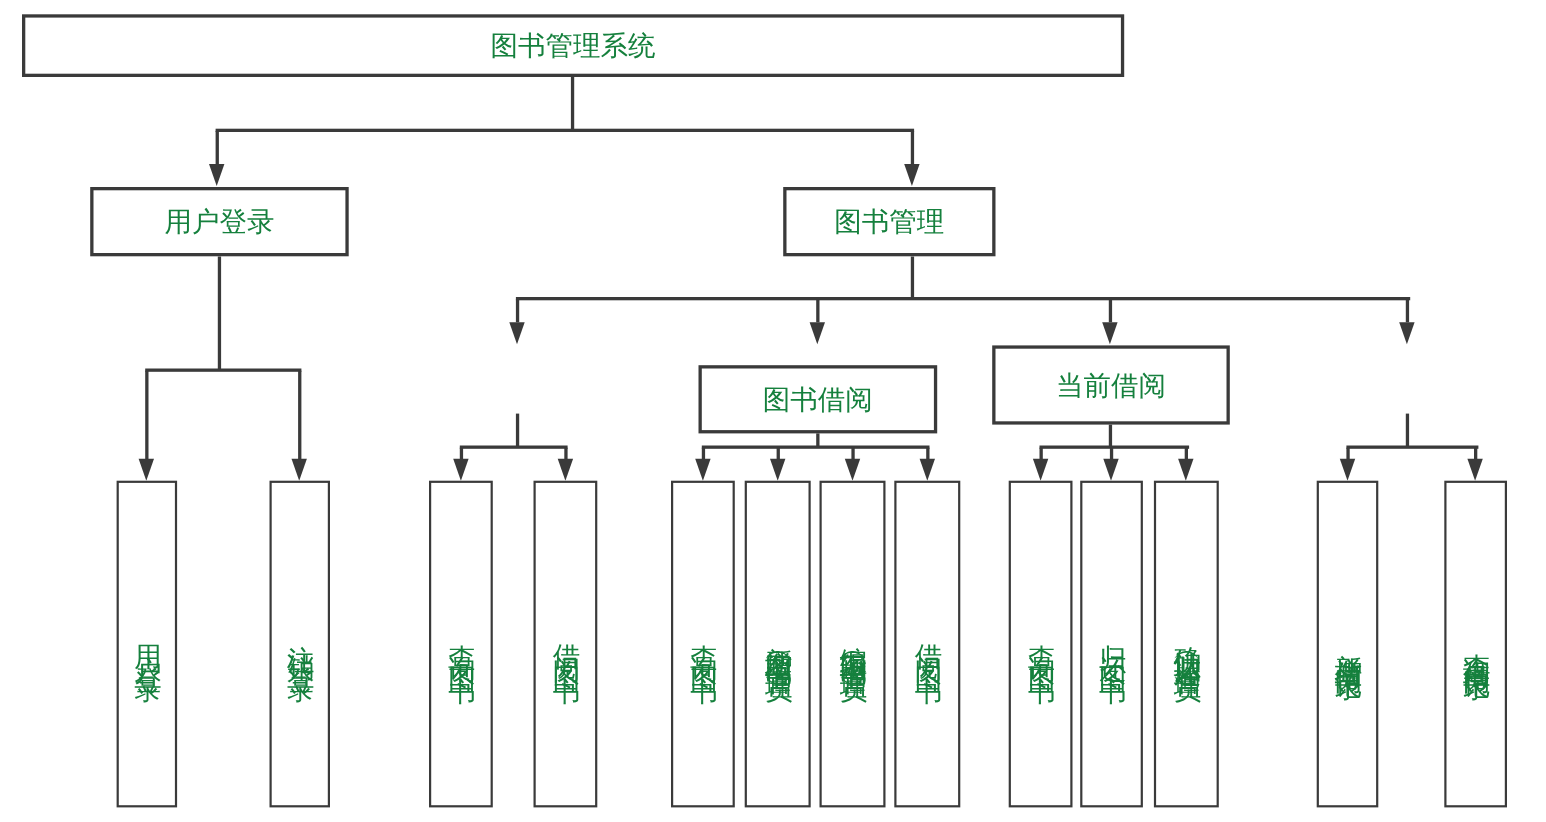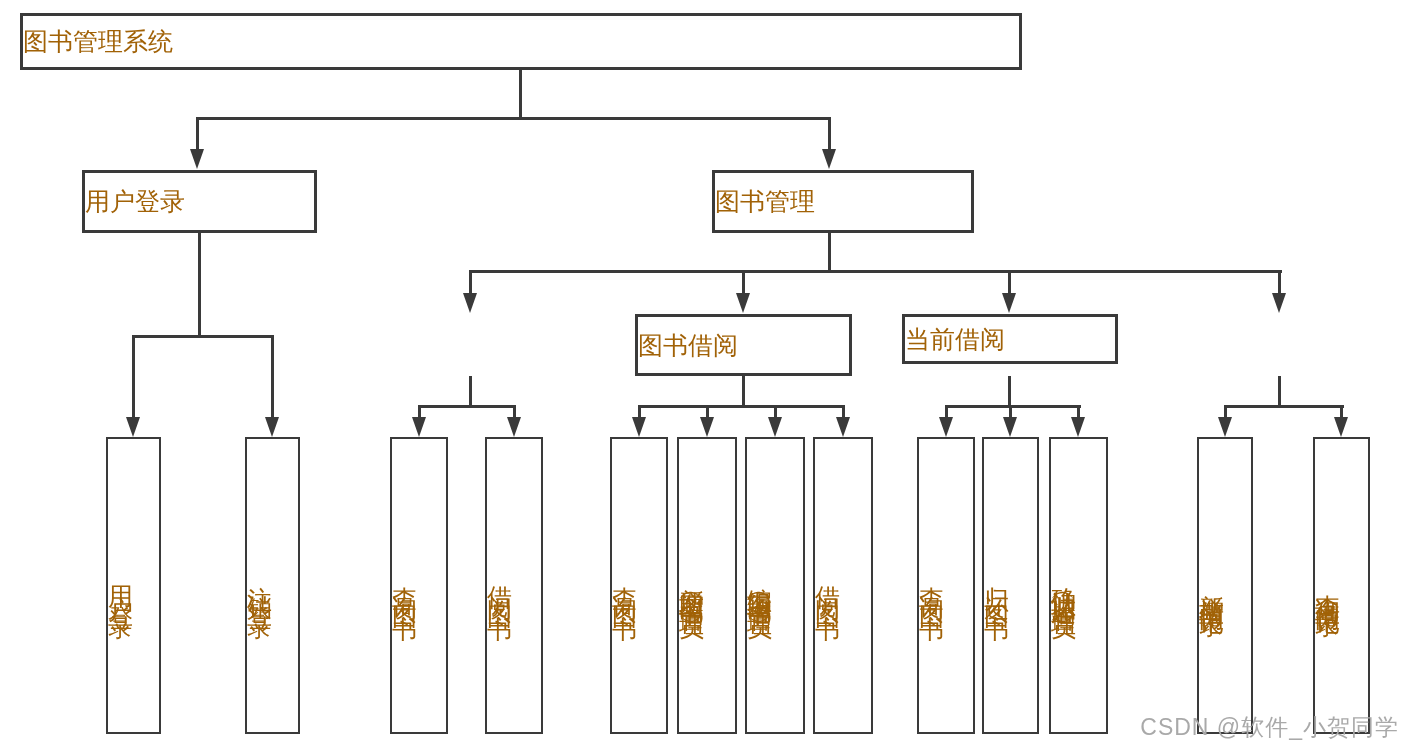--- a/index.html
+++ b/index.html
@@ -2,22 +2,22 @@
 <html><head>
 <meta charset="utf-8">
 <style>
   html,body{margin:0;padding:0;background:#ffffff;}
   .stage{
     position:relative;width:1405px;height:747px;background:#ffffff;overflow:hidden;
     font-family:"Liberation Sans","DejaVu Sans",sans-serif;color:#333333;
   }
   .node{
     position:absolute;background:#ffffff;border:3px solid #3a3a3a;box-sizing:border-box;
-    display:flex;align-items:center;
-    font-size:25px;color:#a16207;z-index:2;
+    display:flex;align-items:center;justify-content:center;
+    font-size:25px;color:#15803d;z-index:2;
   }
   .leaf{border-width:2.5px;}
   .leaf .vtext{
     writing-mode:vertical-rl;text-orientation:mixed;
     letter-spacing:10px;line-height:1;white-space:nowrap;
   }
   .leaf .vtext.tight{letter-spacing:4px;}
   .vline,.hline{position:absolute;background:#3a3a3a;z-index:1;}
   .arr{
     position:absolute;width:0;height:0;z-index:1;
@@ -41,21 +41,21 @@
   <div class="vline" style="left:518.5px;top:70px;width:3px;height:50px"></div>
   <div class="hline" style="left:196px;top:117px;width:635px;height:3px"></div>
   <div class="vline" style="left:196px;top:119px;width:3px;height:31px"></div>
   <div class="arr" style="left:190px;top:149px"></div>
   <div class="vline" style="left:828px;top:119px;width:3px;height:31px"></div>
   <div class="arr" style="left:822px;top:149px"></div>
 
   <div class="node" style="left:82px;top:170px;width:235px;height:63px">
     <span>用户登录</span>
   </div>
-  <div class="node" style="left:712px;top:170px;width:262px;height:63px">
+  <div class="node" style="left:712px;top:170px;width:193px;height:63px">
     <span>图书管理</span>
   </div>
 
   <div class="vline" style="left:198px;top:233px;width:3px;height:104px"></div>
   <div class="hline" style="left:132px;top:335px;width:142px;height:3px"></div>
   <div class="vline" style="left:132px;top:337px;width:3px;height:81px"></div>
   <div class="arr" style="left:126px;top:417px"></div>
   <div class="vline" style="left:271px;top:337px;width:3px;height:81px"></div>
   <div class="arr" style="left:265px;top:417px"></div>
 
@@ -63,24 +63,24 @@
   <div class="hline" style="left:469px;top:270px;width:813px;height:3px"></div>
   <div class="vline" style="left:469px;top:272px;width:3px;height:21px"></div>
   <div class="arr" style="left:463px;top:293px"></div>
   <div class="vline" style="left:742px;top:272px;width:3px;height:21px"></div>
   <div class="arr" style="left:736px;top:293px"></div>
   <div class="vline" style="left:1008px;top:272px;width:3px;height:21px"></div>
   <div class="arr" style="left:1002px;top:293px"></div>
   <div class="vline" style="left:1278px;top:272px;width:3px;height:21px"></div>
   <div class="arr" style="left:1272px;top:293px"></div>
 
-  <div class="node" style="left:635px;top:314px;width:217px;height:62px">
+  <div class="node" style="left:635px;top:332px;width:217px;height:62px">
     <span>图书借阅</span>
   </div>
-  <div class="node" style="left:902px;top:314px;width:216px;height:50px">
+  <div class="node" style="left:902px;top:314px;width:216px;height:72px">
     <span>当前借阅</span>
   </div>
 
   <div class="vline" style="left:469px;top:376px;width:3px;height:31px"></div>
   <div class="hline" style="left:417.5px;top:405px;width:98px;height:3px"></div>
   <div class="vline" style="left:417.5px;top:407px;width:3px;height:11px"></div>
   <div class="arr" style="left:411.5px;top:417px"></div>
   <div class="vline" style="left:512.5px;top:407px;width:3px;height:11px"></div>
   <div class="arr" style="left:506.5px;top:417px"></div>
 
@@ -148,15 +148,14 @@
     <span class="vtext tight">确认归还（管理员）</span>
   </div>
 
   <div class="node leaf" style="left:1197px;top:437px;width:56px;height:297px">
     <span class="vtext tight">新增借阅记录</span>
   </div>
   <div class="node leaf" style="left:1313px;top:437px;width:57px;height:297px">
     <span class="vtext tight">查询借阅记录</span>
   </div>
 
-  <div class="watermark">CSDN @软件_小贺同学</div>
 
 </div>
 
 </body></html>

